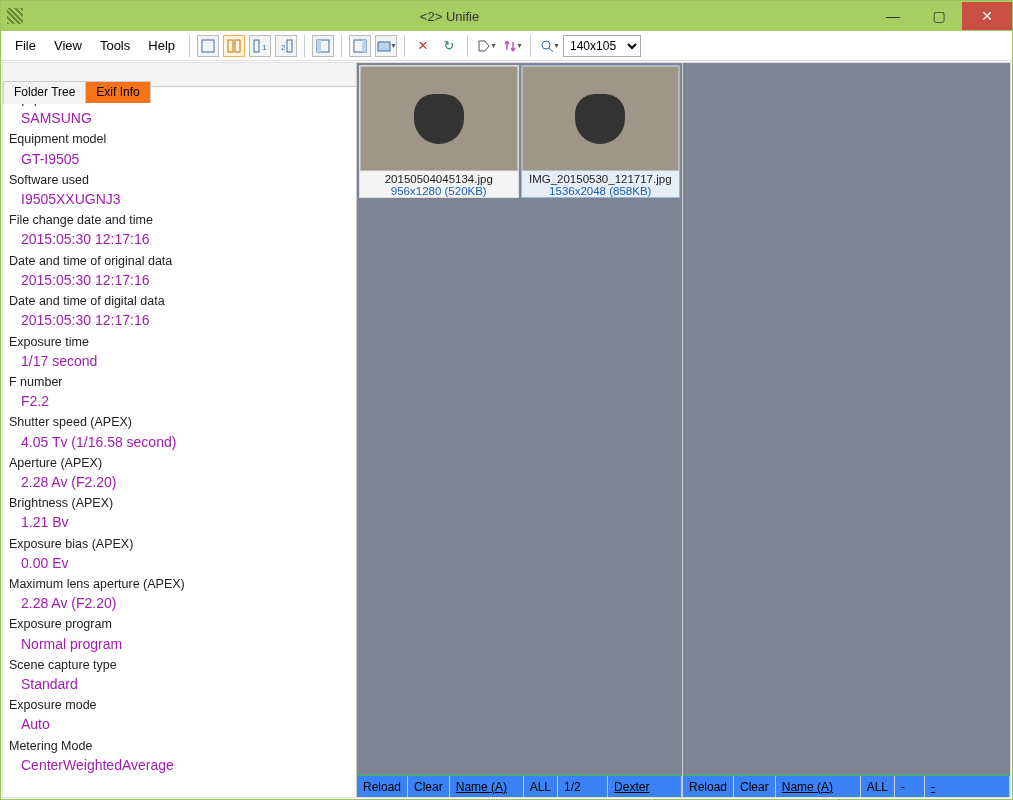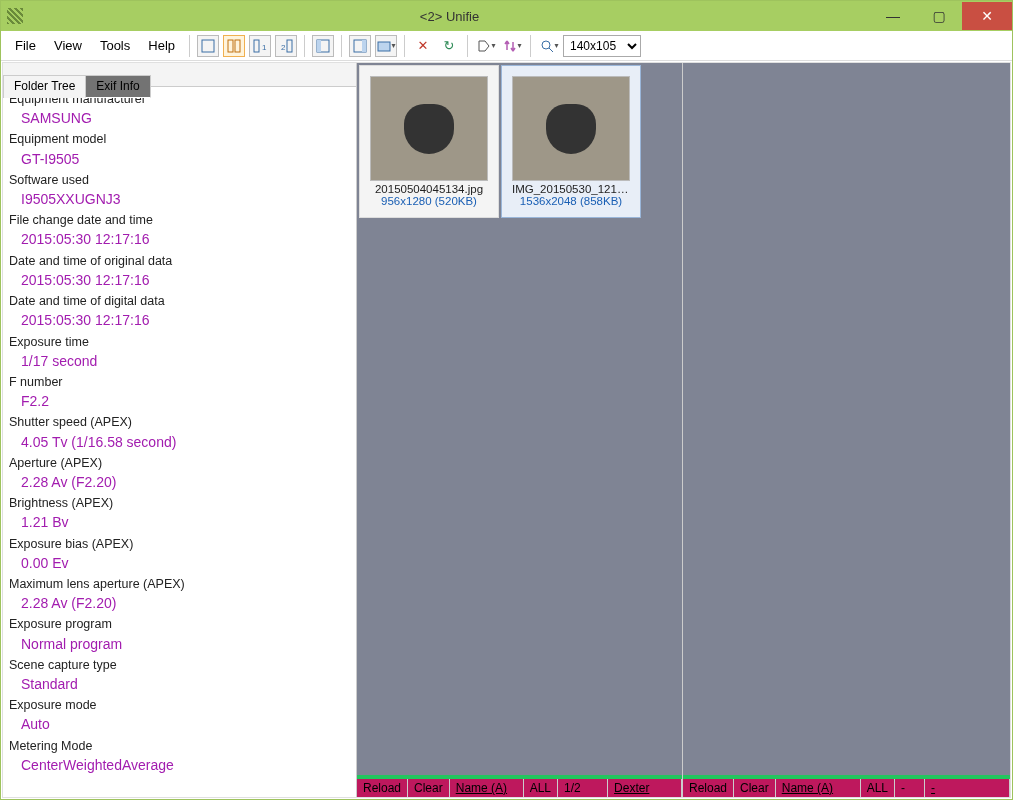--- a/index.html
+++ b/index.html
@@ -16,35 +16,35 @@
 .menu-item { padding: 4px 8px; font-size: 13px; }
 .menu-sep { width: 1px; height: 22px; background: #ccc; margin: 0 4px; }
 .tool-btn { width: 22px; height: 22px; border: 1px solid #bbb; background: #f4f4f4; display: flex; align-items: center; justify-content: center; font-size: 10px; color: #3a6ea5; margin: 0 1px; }
 .tool-btn.active { border-color: #f0b050; background: #fff4dc; }
 .tool-btn svg { width: 14px; height: 14px; }
 .dropdown-caret { font-size: 8px; margin-left: 1px; color: #555; }
 .size-select { height: 22px; font-size: 12px; padding: 0 2px; border: 1px solid #aaa; background: #fff; min-width: 78px; }
 .content { flex: 1; display: flex; border: 1px solid #e0e0e0; margin: 1px; min-height: 0; }
 .left-panel { width: 354px; display: flex; flex-direction: column; border-right: 1px solid #ccc; }
 .tabs { display: flex; height: 24px; background: #f4f4f4; border-bottom: 1px solid #ccc; }
-.tab { padding: 3px 10px; border: 1px solid #ccc; border-bottom: none; background: #f4f4f4; font-size: 12px; margin-right: -1px; position: relative; top: 12px; }
-.tab.active { background: #737373; border-bottom: 1px solid #fff; }
+.tab { padding: 3px 10px; border: 1px solid #ccc; border-bottom: none; background: #f4f4f4; font-size: 12px; margin-right: -1px; position: relative; top: 18px; }
+.tab.active { background: #f97316; border-bottom: 1px solid #fff; }
 .exif-area { flex: 1; overflow-y: scroll; padding: 2px 0 2px 2px; }
 .exif-row { padding: 1px 4px; }
 .exif-label { color: #222; font-size: 12.5px; line-height: 1.45; }
 .exif-value { color: #a21caf; font-size: 14px; padding-left: 12px; line-height: 1.45; }
 .middle-panel { width: 326px; display: flex; flex-direction: column; border-right: 1px solid #ccc; }
 .thumb-area { flex: 1; background: #7f8494; overflow-y: scroll; display: flex; align-items: flex-start; padding: 2px; gap: 2px; }
-.thumb-card { width: 140px; background: #f4f4f4; border: 1px solid #ddd; display: flex; flex-direction: column; align-items: center; padding: 10px; }
+.thumb-card { width: 160px; background: #f4f4f4; border: 1px solid #ddd; display: flex; flex-direction: column; align-items: center; padding: 0; }
 .thumb-card.selected { background: #e8eef7; border: 1px solid #9ab6d9; }
 .thumb-img { width: 100%; height: 105px; background: #9e9788; border: 1px solid #bbb; display: flex; align-items: center; justify-content: center; position: relative; overflow: hidden; }
 .dog-silhouette { width: 50px; height: 50px; background: #333; border-radius: 40% 40% 50% 50%; position: relative; }
 .thumb-name { font-size: 11.5px; color: #222; margin-top: 2px; white-space: nowrap; max-width: 100%; overflow: hidden; text-overflow: ellipsis; }
 .thumb-meta { font-size: 11.5px; color: #1a5fb4; }
-.status-bar { height: 22px; background: #be185d; border-top: 4px solid #22c55e; display: flex; align-items: stretch; font-size: 12px; }
+.status-bar { height: 22px; background: #3b82f6; border-top: 1px solid #22c55e; display: flex; align-items: stretch; font-size: 12px; }
 .status-cell { padding: 2px 6px; border-right: 1px solid #ccc; display: flex; align-items: center; white-space: nowrap; }
 .status-cell.flex { flex: 1; text-decoration: underline; }
 .right-panel { flex: 1; display: flex; flex-direction: column; }
 .preview-area { flex: 1; background: #7f8494; overflow-y: scroll; }
 ::-webkit-scrollbar { width: 17px; height: 17px; }
 ::-webkit-scrollbar-track { background: #f0f0f0; }
 ::-webkit-scrollbar-thumb { background: #c8c8c8; border: 1px solid #aaa; }
 ::-webkit-scrollbar-button { background: #f0f0f0; height: 17px; border: 1px solid #ddd; }
 </style>
 </head>

